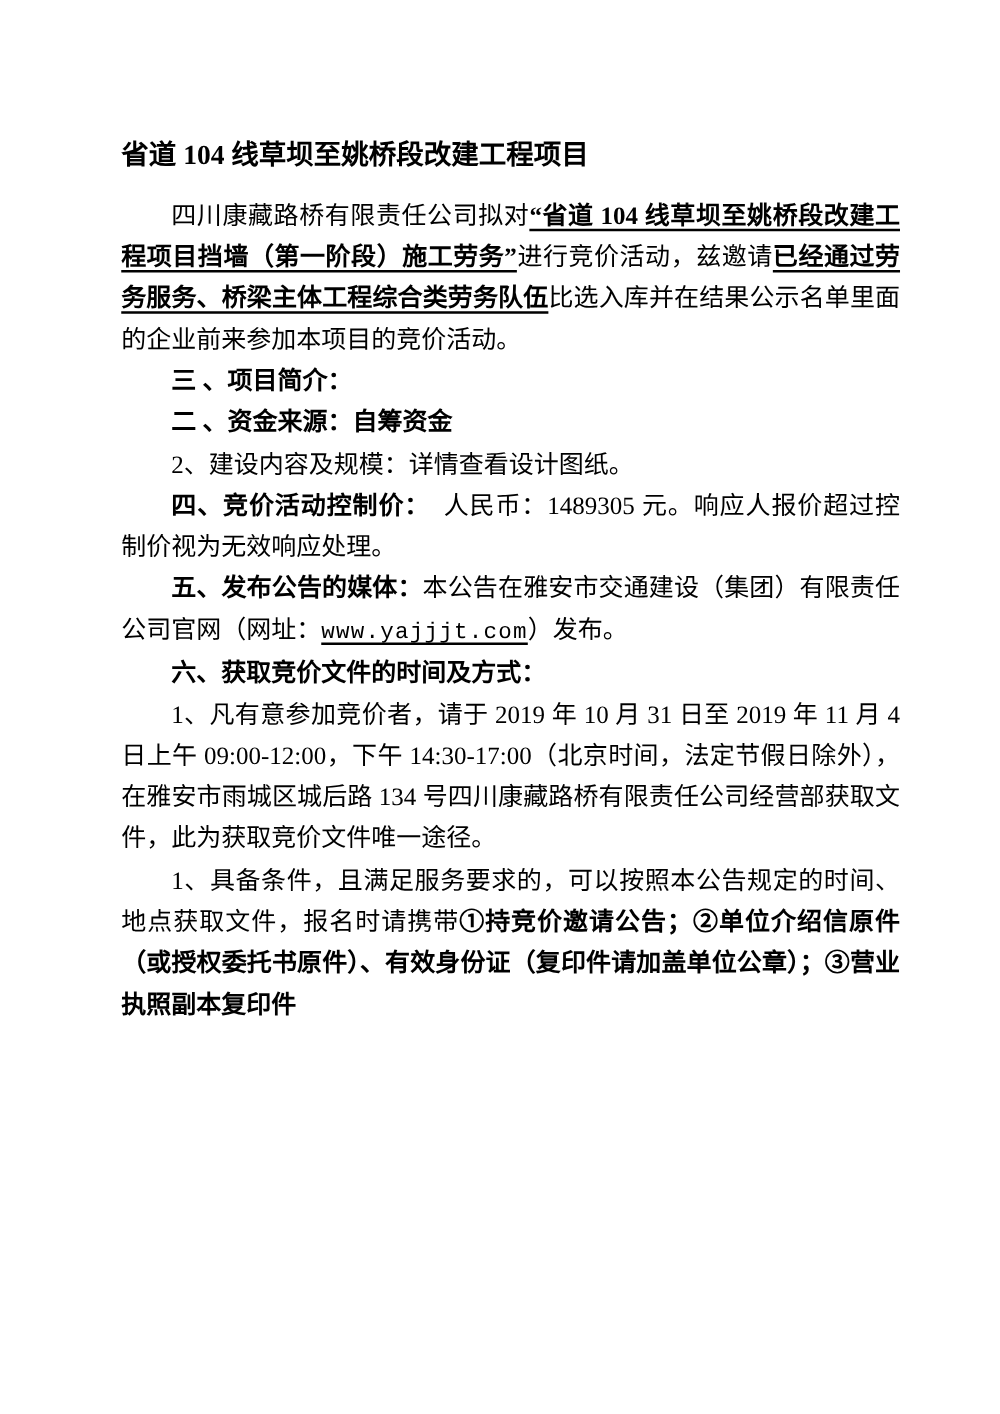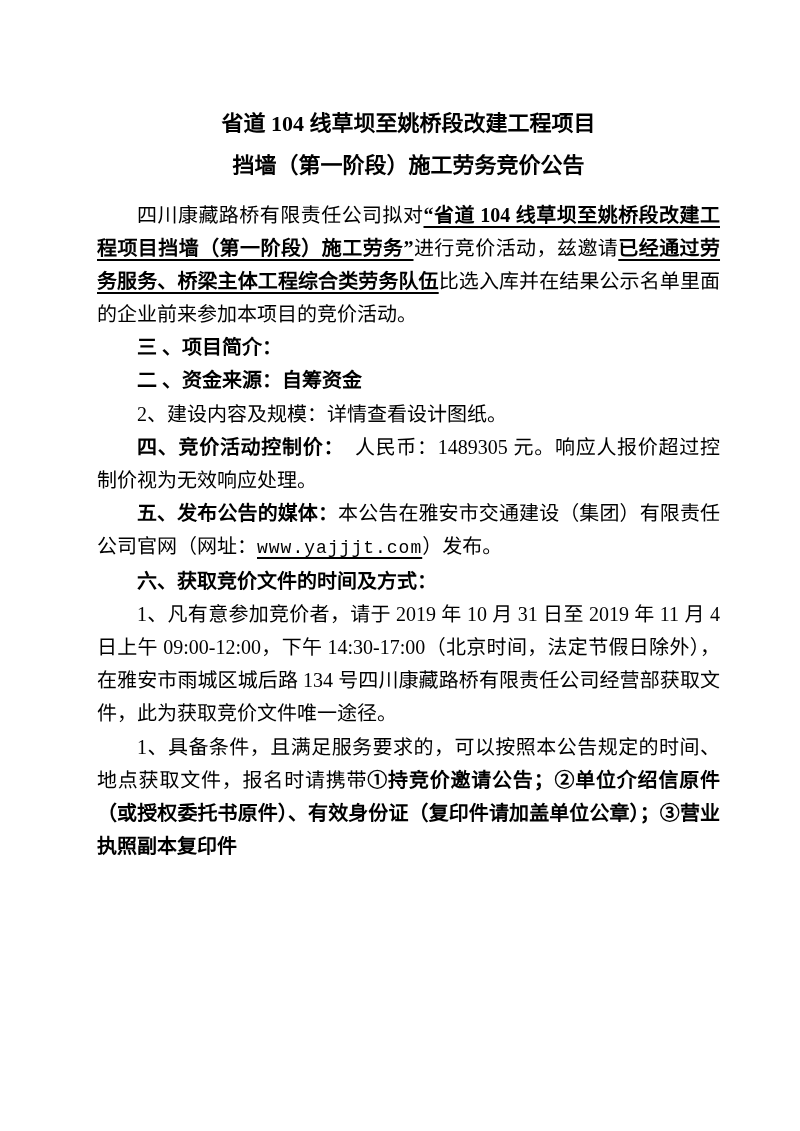--- a/index.html
+++ b/index.html
@@ -17,21 +17,21 @@
     font-family: "Liberation Serif", "DejaVu Serif", serif;
     color: #000000;
     overflow: hidden;
   }
   .title-block {
     margin-bottom: 12px;
   }
   .title-line {
     font-size: 22px;
     font-weight: 700;
-    text-align: center;
+    text-align: left;
     line-height: 42px;
     white-space: nowrap;
   }
   .doc-body p {
     margin: 0;
     font-size: 20px;
     line-height: 33.1px;
     text-align: justify;
     text-indent: 2em;
   }
@@ -44,21 +44,20 @@
     letter-spacing: 1px;
   }
 </style>
 </head>
 <body>
 
 <div class="page">
 
   <div class="title-block">
     <div class="title-line">省道 104 线草坝至姚桥段改建工程项目</div>
-    <div class="title-line">挡墙（第一阶段）施工劳务竞价公告</div>
   </div>
 
   <div class="doc-body">
 
     <p><span>四川康藏路桥有限责任公司拟对</span><span class="bu">“省道 104 线草坝至姚桥段改建工程项目挡墙（第一阶段）施工劳务”</span><span>进行竞价活动，兹邀请</span><span class="bu">已经通过劳务服务、桥梁主体工程综合类劳务队伍</span><span>比选入库并在结果公示名单里面的企业前来参加本项目的竞价活动。</span></p>
 
 
     <p class="b">三 、项目简介：</p>
 
     <p class="b">二 、资金来源：自筹资金</p>

